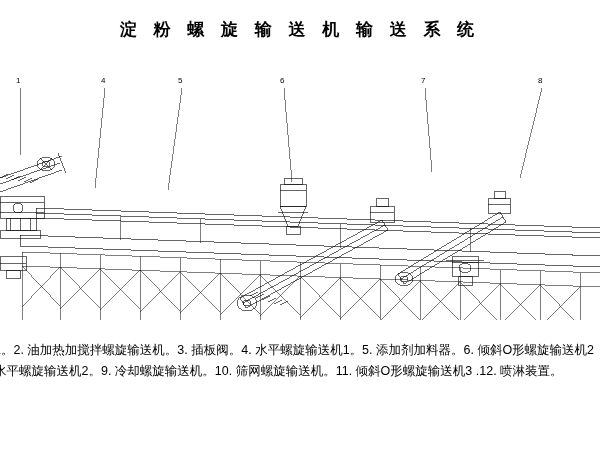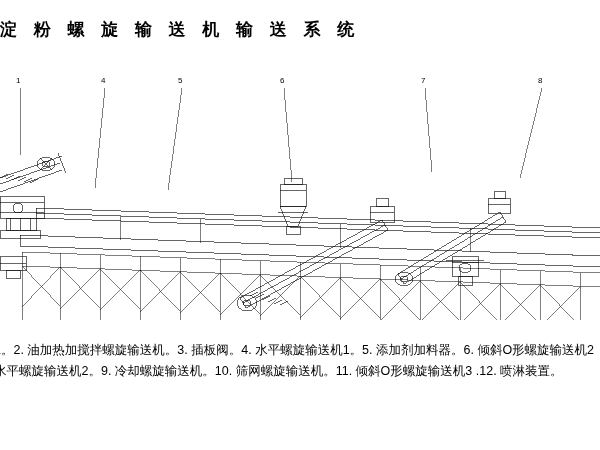--- a/index.html
+++ b/index.html
@@ -18,20 +18,21 @@
     position: relative;
     width: 600px;
     height: 450px;
     background: #ffffff;
   }
   #title {
     position: absolute;
     top: 18px;
     left: 0;
     width: 600px;
+    text-align: center;
     font-size: 17px;
     font-weight: bold;
     letter-spacing: 6px;
     color: #000000;
     font-family: "Liberation Sans", sans-serif;
   }
   #drawing {
     position: absolute;
     top: 60px;
     left: 0;

